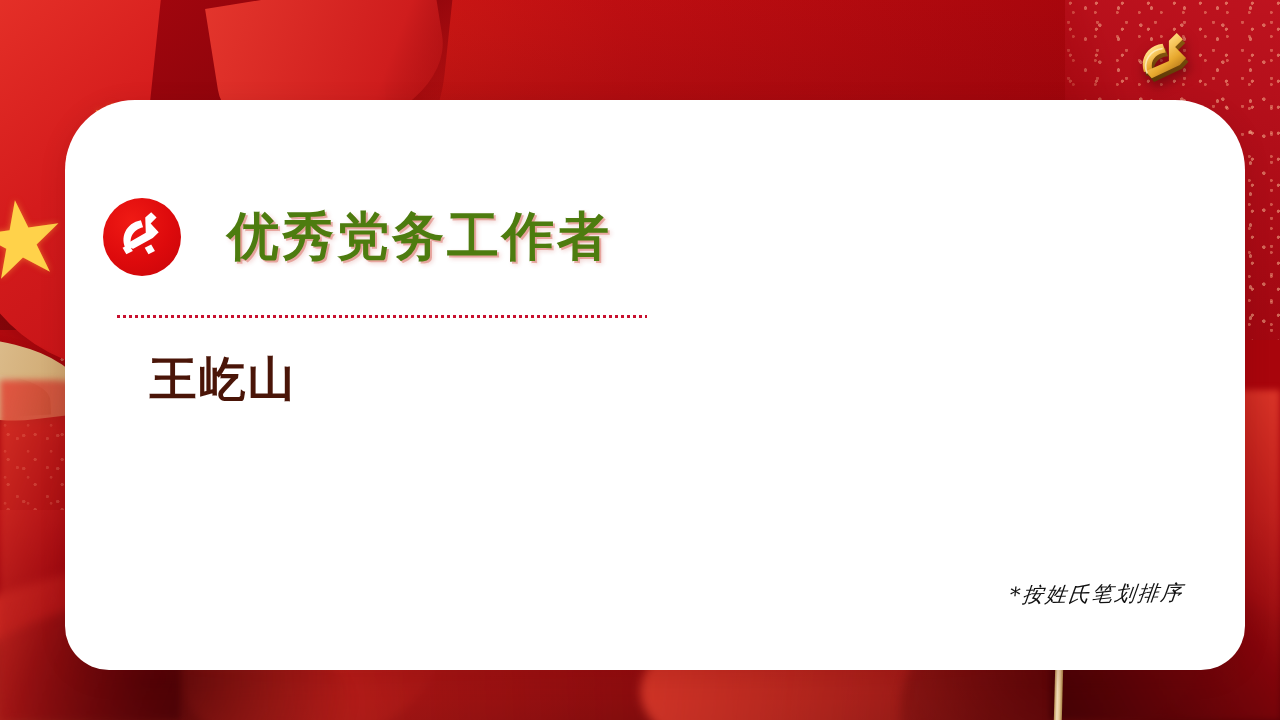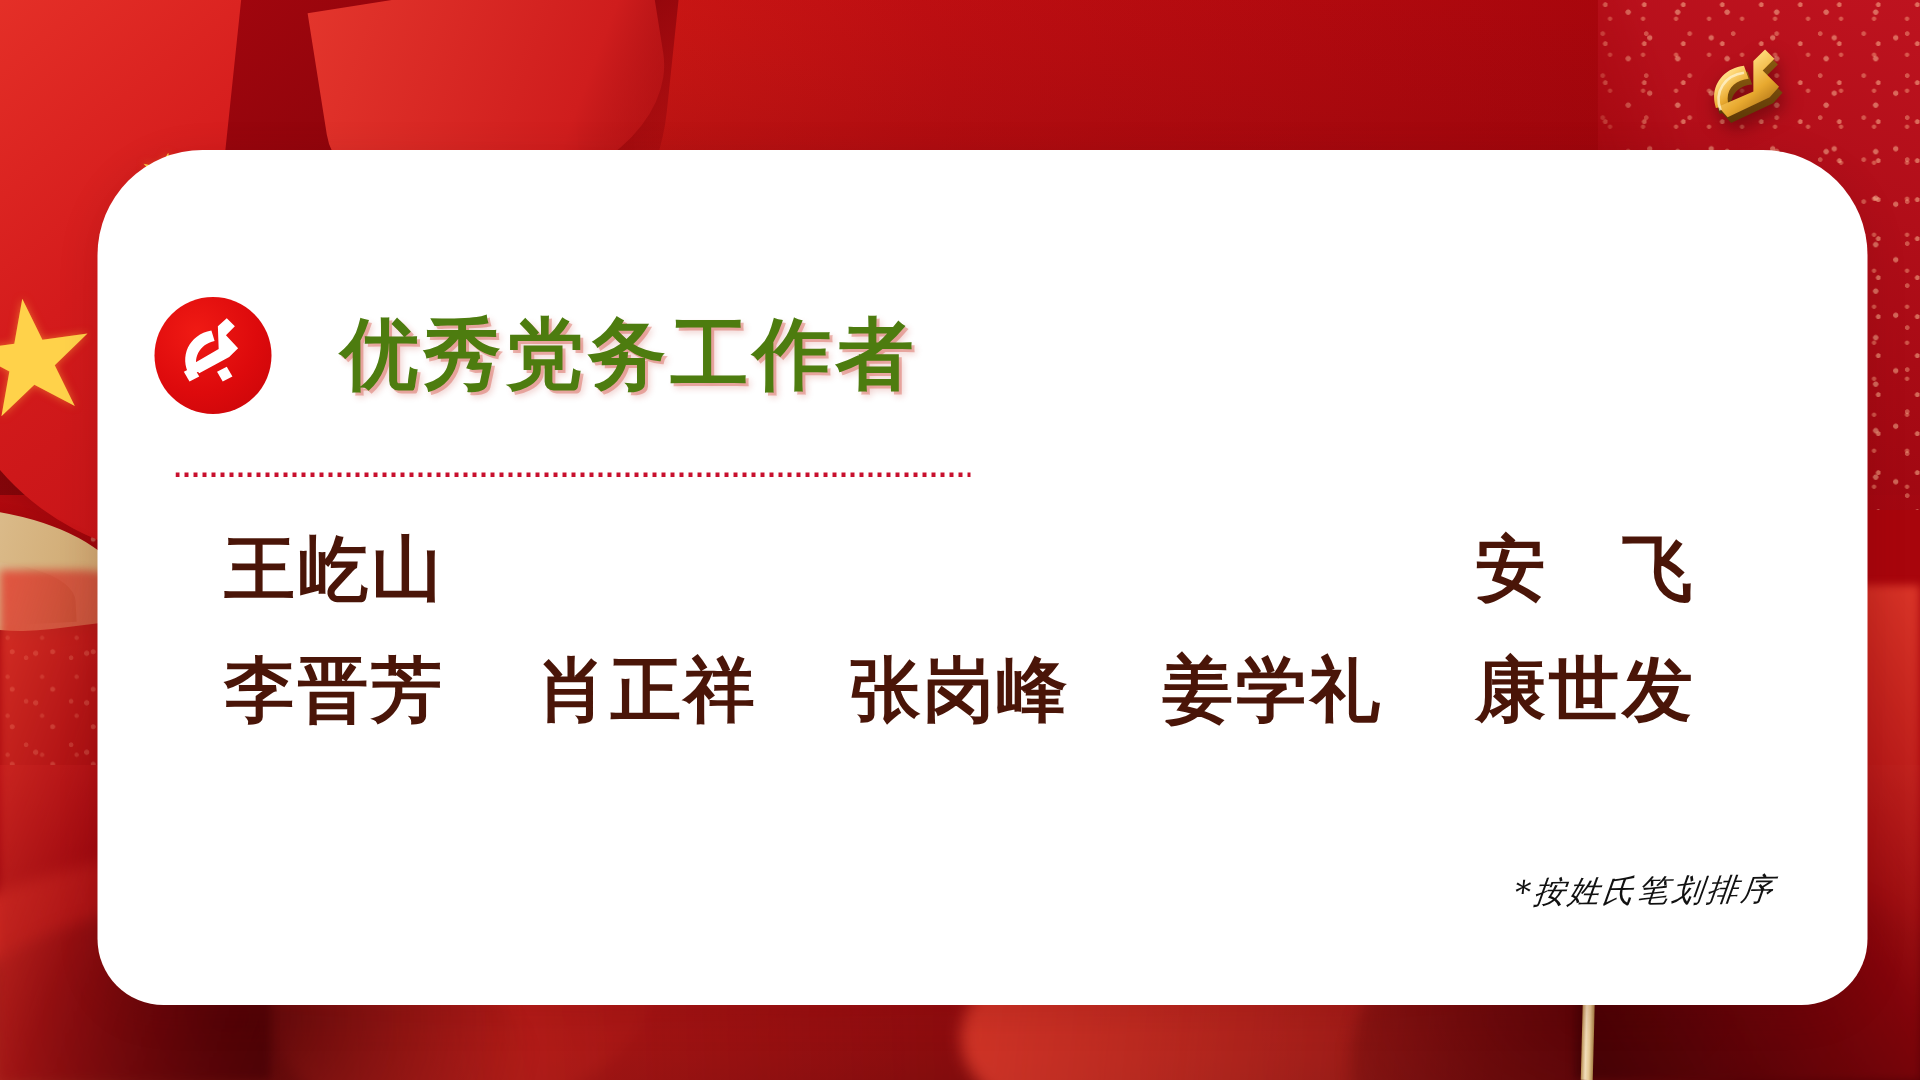--- a/index.html
+++ b/index.html
@@ -302,25 +302,17 @@
       </svg>
     </div>
     <div class="page-title">优秀党务工作者</div>
   </div>
 
   <div class="divider"></div>
 
   <div class="name-grid">
     <div class="name-row">
       <div class="name-cell">王屹山</div>
-      <div class="name-cell">安　飞</div>
-    </div>
-    <div class="name-row">
-      <div class="name-cell">李晋芳</div>
-      <div class="name-cell">肖正祥</div>
-      <div class="name-cell">张岗峰</div>
-      <div class="name-cell">姜学礼</div>
-      <div class="name-cell">康世发</div>
     </div>
   </div>
 
   <div class="footnote">*按姓氏笔划排序</div>
 </div>
 
 </body></html>

